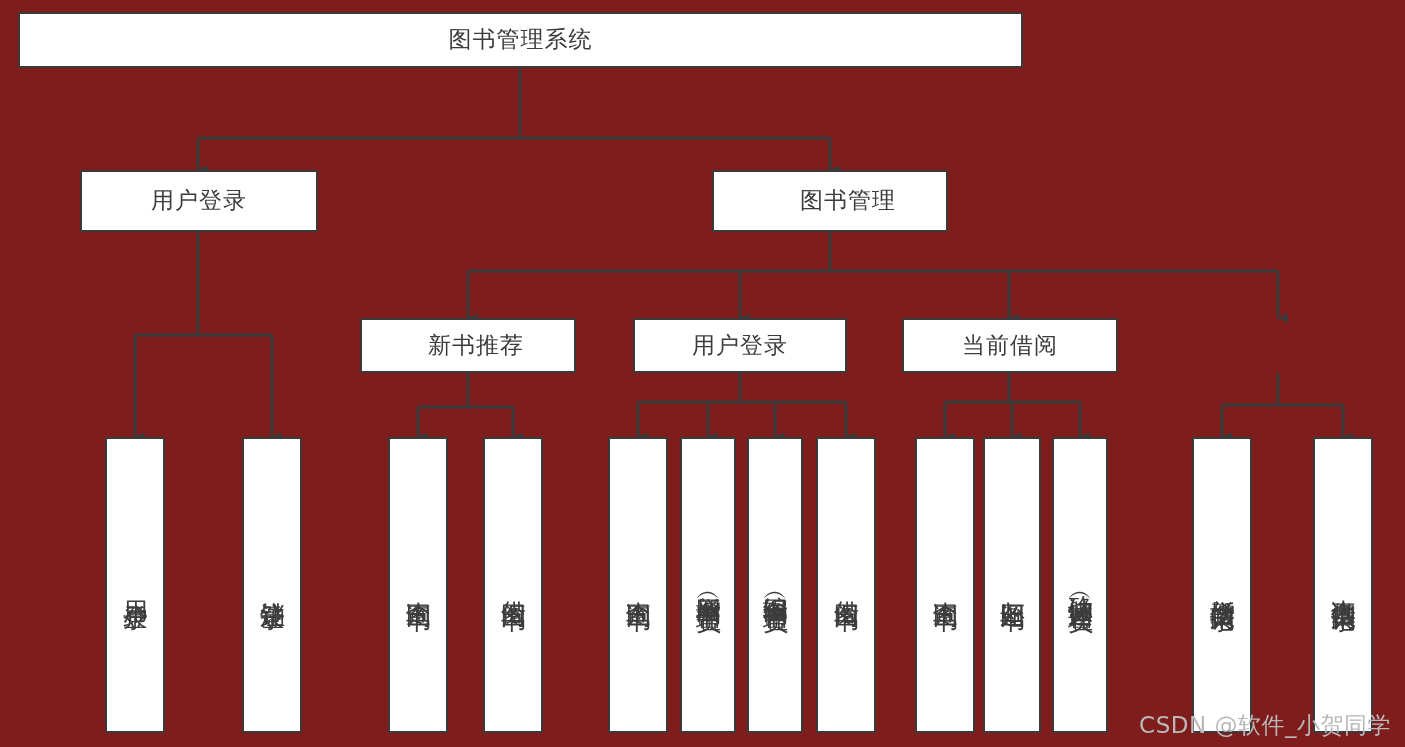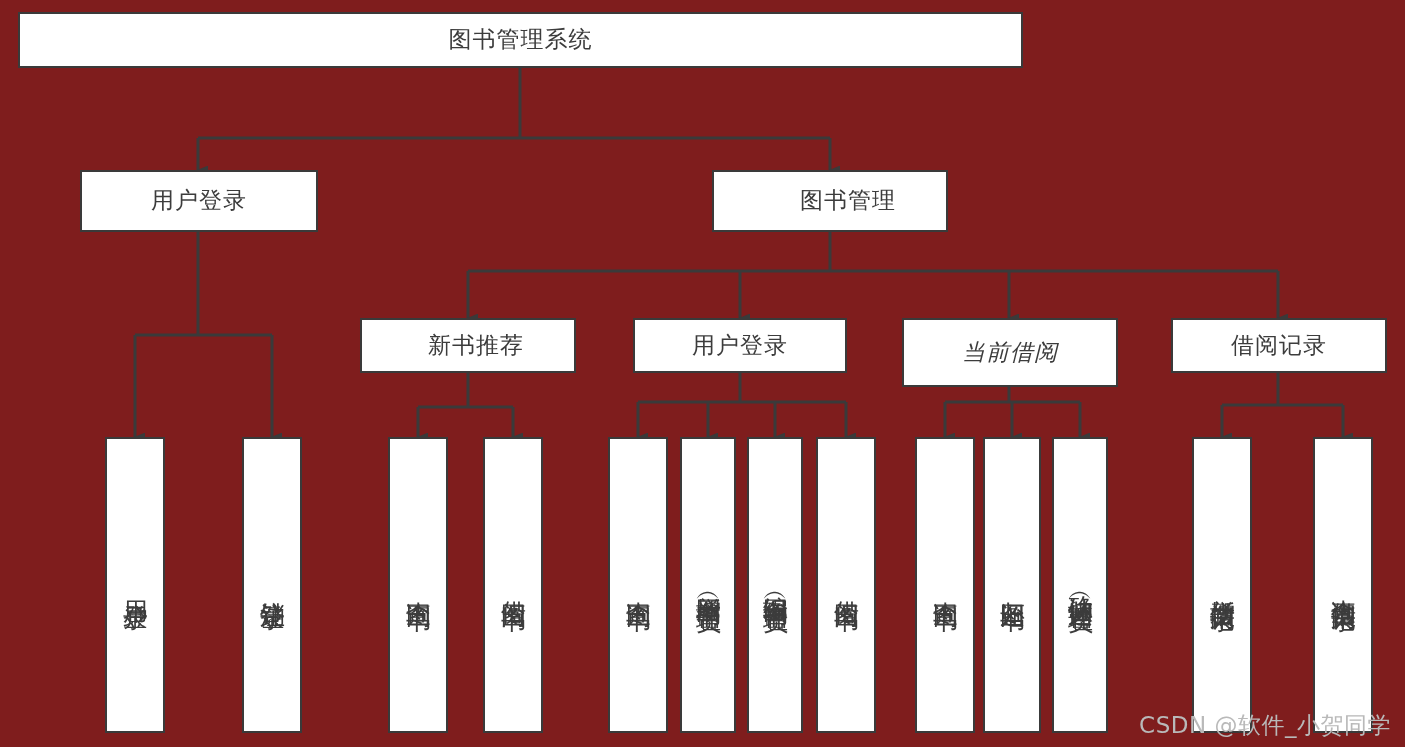--- a/index.html
+++ b/index.html
@@ -126,22 +126,21 @@
     </g>
   </svg>
 
   <div class="node node-h" style="left: 18px; top: 12px; width: 1005px; height: 56px; border-color: rgb(58, 58, 58); color: rgb(60, 60, 60);">图书管理系统</div>
 
   <div class="node node-h" style="left: 80px; top: 170px; width: 238px; height: 62px; border-color: rgb(58, 58, 58); color: rgb(60, 60, 60);">用户登录</div>
   <div class="node node-h" style="left: 712px; top: 170px; width: 236px; height: 62px; border-color: rgb(58, 58, 58); color: rgb(60, 60, 60); padding-left: 36px;">图书管理</div>
 
   <div class="node node-h" style="left: 360px; top: 318px; width: 216px; height: 55px; border-color: rgb(58, 58, 58); color: rgb(60, 60, 60); padding-left: 16px;">新书推荐</div>
   <div class="node node-h" style="left: 633px; top: 318px; width: 214px; height: 55px; border-color: rgb(58, 58, 58); color: rgb(60, 60, 60);">用户登录</div>
-  <div class="node node-h" style="left: 902px; top: 318px; width: 216px; height: 69px; border-color: rgb(58, 58, 58); color: rgb(60, 60, 60); font-style: italic;">当前借阅</div>
-  <div class="node node-h" style="left: 1171px; top: 318px; width: 216px; height: 55px; border-color: rgb(58, 58, 58); color: rgb(60, 60, 60);">借阅记录</div>
+  <div class="node node-h" style="left: 902px; top: 318px; width: 216px; height: 55px; border-color: rgb(58, 58, 58); color: rgb(60, 60, 60);">当前借阅</div>
 
   <div class="node node-v" style="left: 105px; top: 437px; width: 60px; height: 296px; border-color: rgb(58, 58, 58); color: rgb(60, 60, 60);">
     <span class="vtext">用户登录</span>
   </div>
   <div class="node node-v" style="left: 242px; top: 437px; width: 60px; height: 296px; border-color: rgb(58, 58, 58); color: rgb(60, 60, 60);">
     <span class="vtext">注销登录</span>
   </div>
 
   <div class="node node-v" style="left: 388px; top: 437px; width: 60px; height: 296px; border-color: rgb(58, 58, 58); color: rgb(60, 60, 60);">
     <span class="vtext">查询图书</span>

